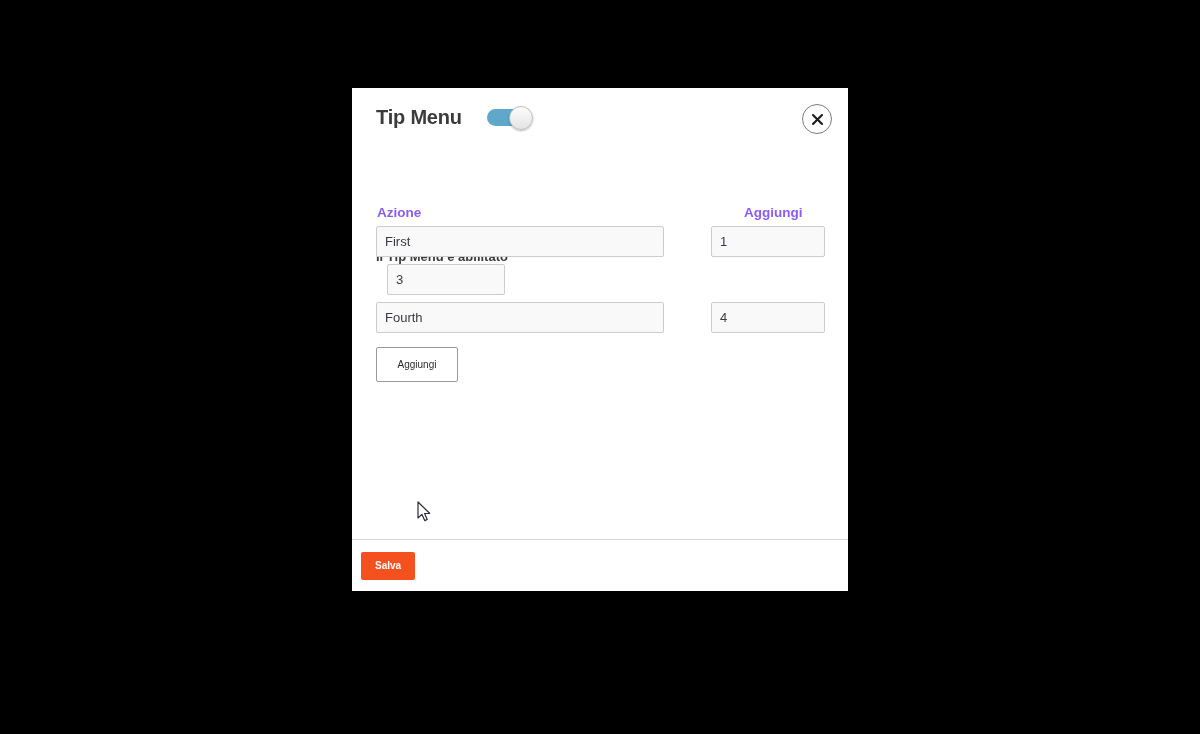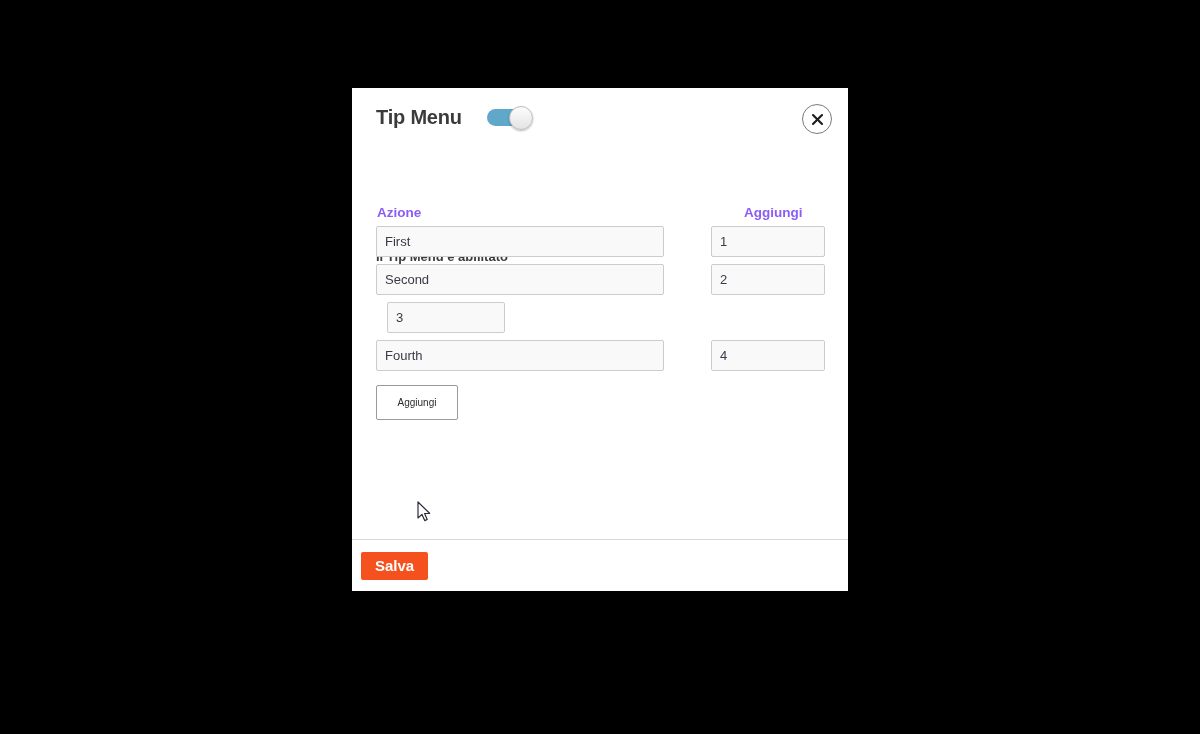--- a/index.html
+++ b/index.html
@@ -144,21 +144,21 @@
     display: flex;
     align-items: center;
     padding-left: 9px;
   }
   .save-btn {
     background: #f4511e;
     border: none;
     border-radius: 2px;
     color: #ffffff;
     font-family: "Liberation Sans", sans-serif;
-    font-size: 15px;
+    font-size: 10px;
     font-weight: bold;
     height: 28px;
     padding: 0 14px;
     cursor: pointer;
   }
 
   
   .cursor {
     position: absolute;
     left: 417px; top: 501px;
@@ -203,28 +203,20 @@
 
         <div class="row">
           <div class="cell-action">
             <input class="inp" type="text" value="First" style="">
           </div>
           <div class="cell-amount">
             <input class="inp" type="text" value="1" style="">
           </div>
         </div>
 
-        <div class="row">
-          <div class="cell-action">
-            <input class="inp" type="text" value="Second" style="">
-          </div>
-          <div class="cell-amount">
-            <input class="inp" type="text" value="2" style="">
-          </div>
-        </div>
 
         <div class="row">
           <div class="cell-amount">
             <input class="inp" type="text" value="3" style="">
           </div>
         </div>
 
         <div class="row">
           <div class="cell-action">
             <input class="inp" type="text" value="Fourth" style="">

